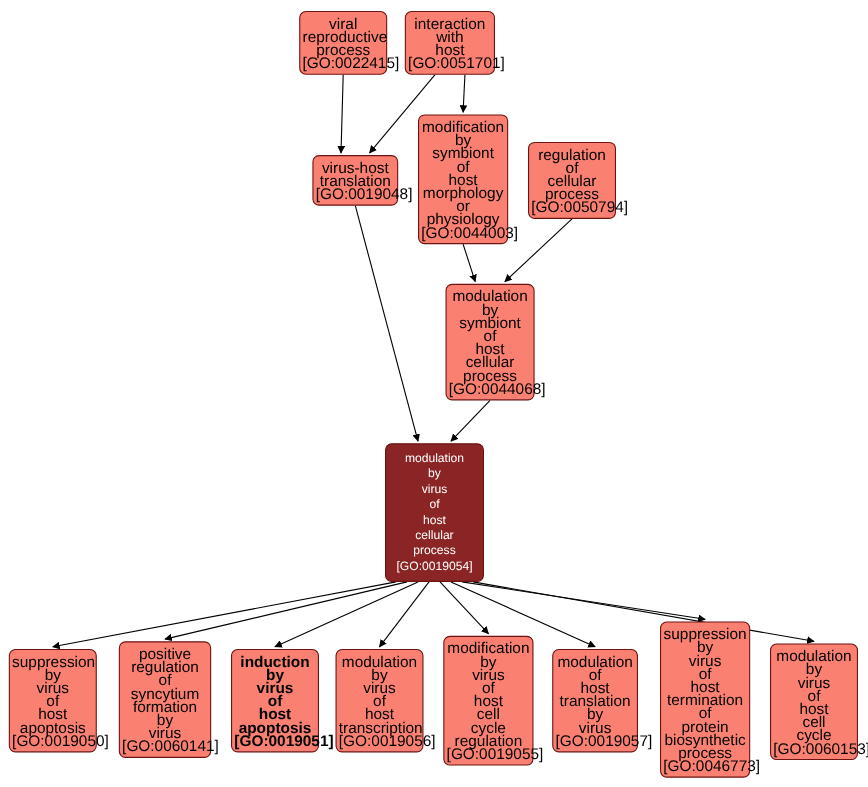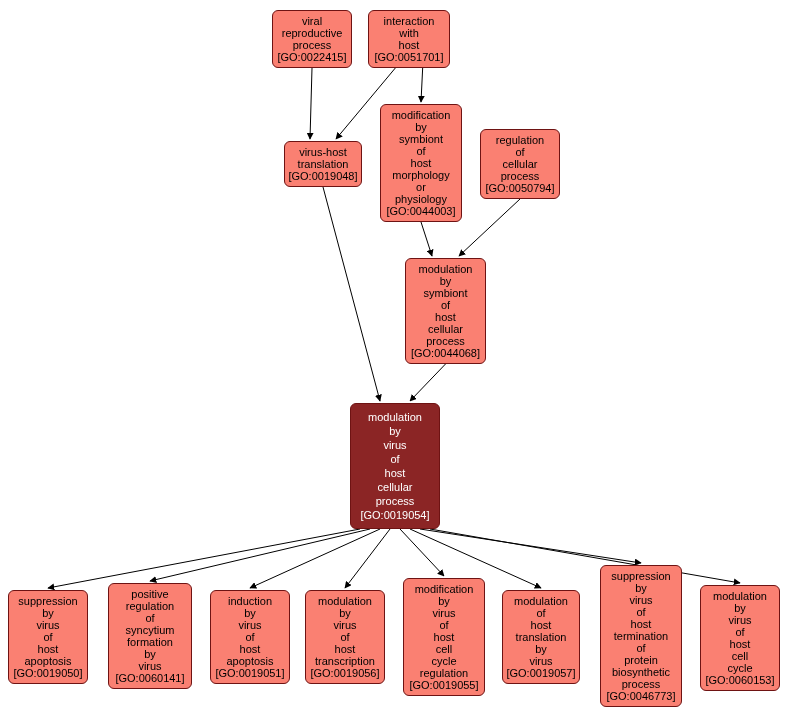--- a/index.html
+++ b/index.html
@@ -22,21 +22,21 @@
     stroke-width: 1;
   }
   #arrowhead path { fill: var(--edge-color, #000); }
   .node {
     position: absolute;
     box-sizing: border-box;
     background: var(--node-fill, #fa8072);
     border: 1px solid var(--node-border, #7a1010);
     border-radius: 6px;
     color: var(--node-text, #000);
-    font-size: 11px;
+    font-size: 14px;
     line-height: 12px;
     text-align: center;
     white-space: pre-line;
     padding: 4px 2px;
     cursor: pointer;
   }
   .node.focus {
     background: var(--focus-fill, #8b2323);
     border-color: var(--node-border, #7a1010);
     color: var(--focus-text, #fff);
@@ -124,21 +124,21 @@
 apoptosis
 [GO:0019050]</div>
   <div class="node" style="left:108px; top:583px; width:84px;text-align:center;">positive
 regulation
 of
 syncytium
 formation
 by
 virus
 [GO:0060141]</div>
-  <div class="node" style="left:210px; top:590px; width:80px;">induction
+  <div class="node" style="left:210px; top:590px; width:80px;font-weight:bold;">induction
 by
 virus
 of
 host
 apoptosis
 [GO:0019051]</div>
   <div class="node" style="left:305px; top:590px; width:80px;">modulation
 by
 virus
 of

